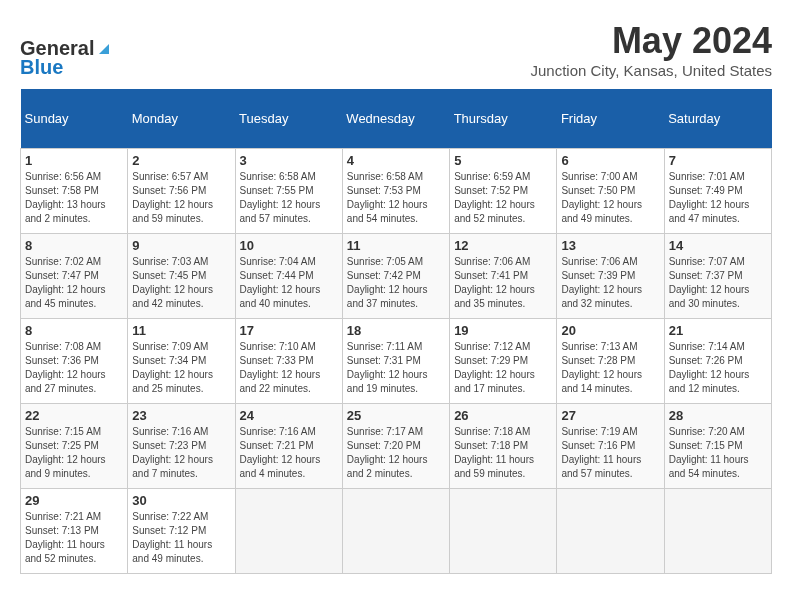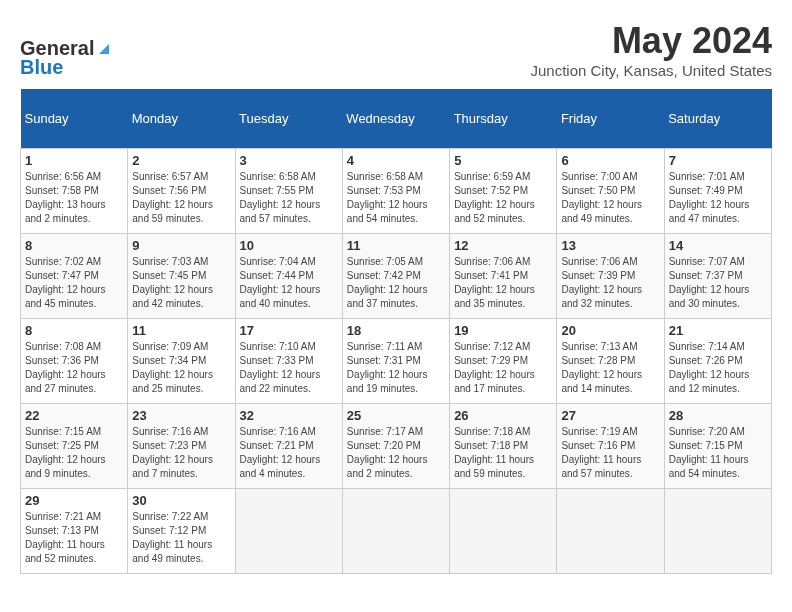--- a/index.html
+++ b/index.html
@@ -213,21 +213,21 @@
       <tr style="background: #14532d;">
         <td>
           <span class="day-num">22</span>
           <div class="day-info">Sunrise: 7:15 AM<br>Sunset: 7:25 PM<br>Daylight: 12 hours and 9 minutes.</div>
         </td>
         <td>
           <span class="day-num">23</span>
           <div class="day-info">Sunrise: 7:16 AM<br>Sunset: 7:23 PM<br>Daylight: 12 hours and 7 minutes.</div>
         </td>
         <td>
-          <span class="day-num">32</span>
+          <span class="day-num">24</span>
           <div class="day-info">Sunrise: 7:16 AM<br>Sunset: 7:21 PM<br>Daylight: 12 hours and 4 minutes.</div>
         </td>
         <td>
           <span class="day-num">25</span>
           <div class="day-info">Sunrise: 7:17 AM<br>Sunset: 7:20 PM<br>Daylight: 12 hours and 2 minutes.</div>
         </td>
         <td>
           <span class="day-num">26</span>
           <div class="day-info">Sunrise: 7:18 AM<br>Sunset: 7:18 PM<br>Daylight: 11 hours and 59 minutes.</div>
         </td>

